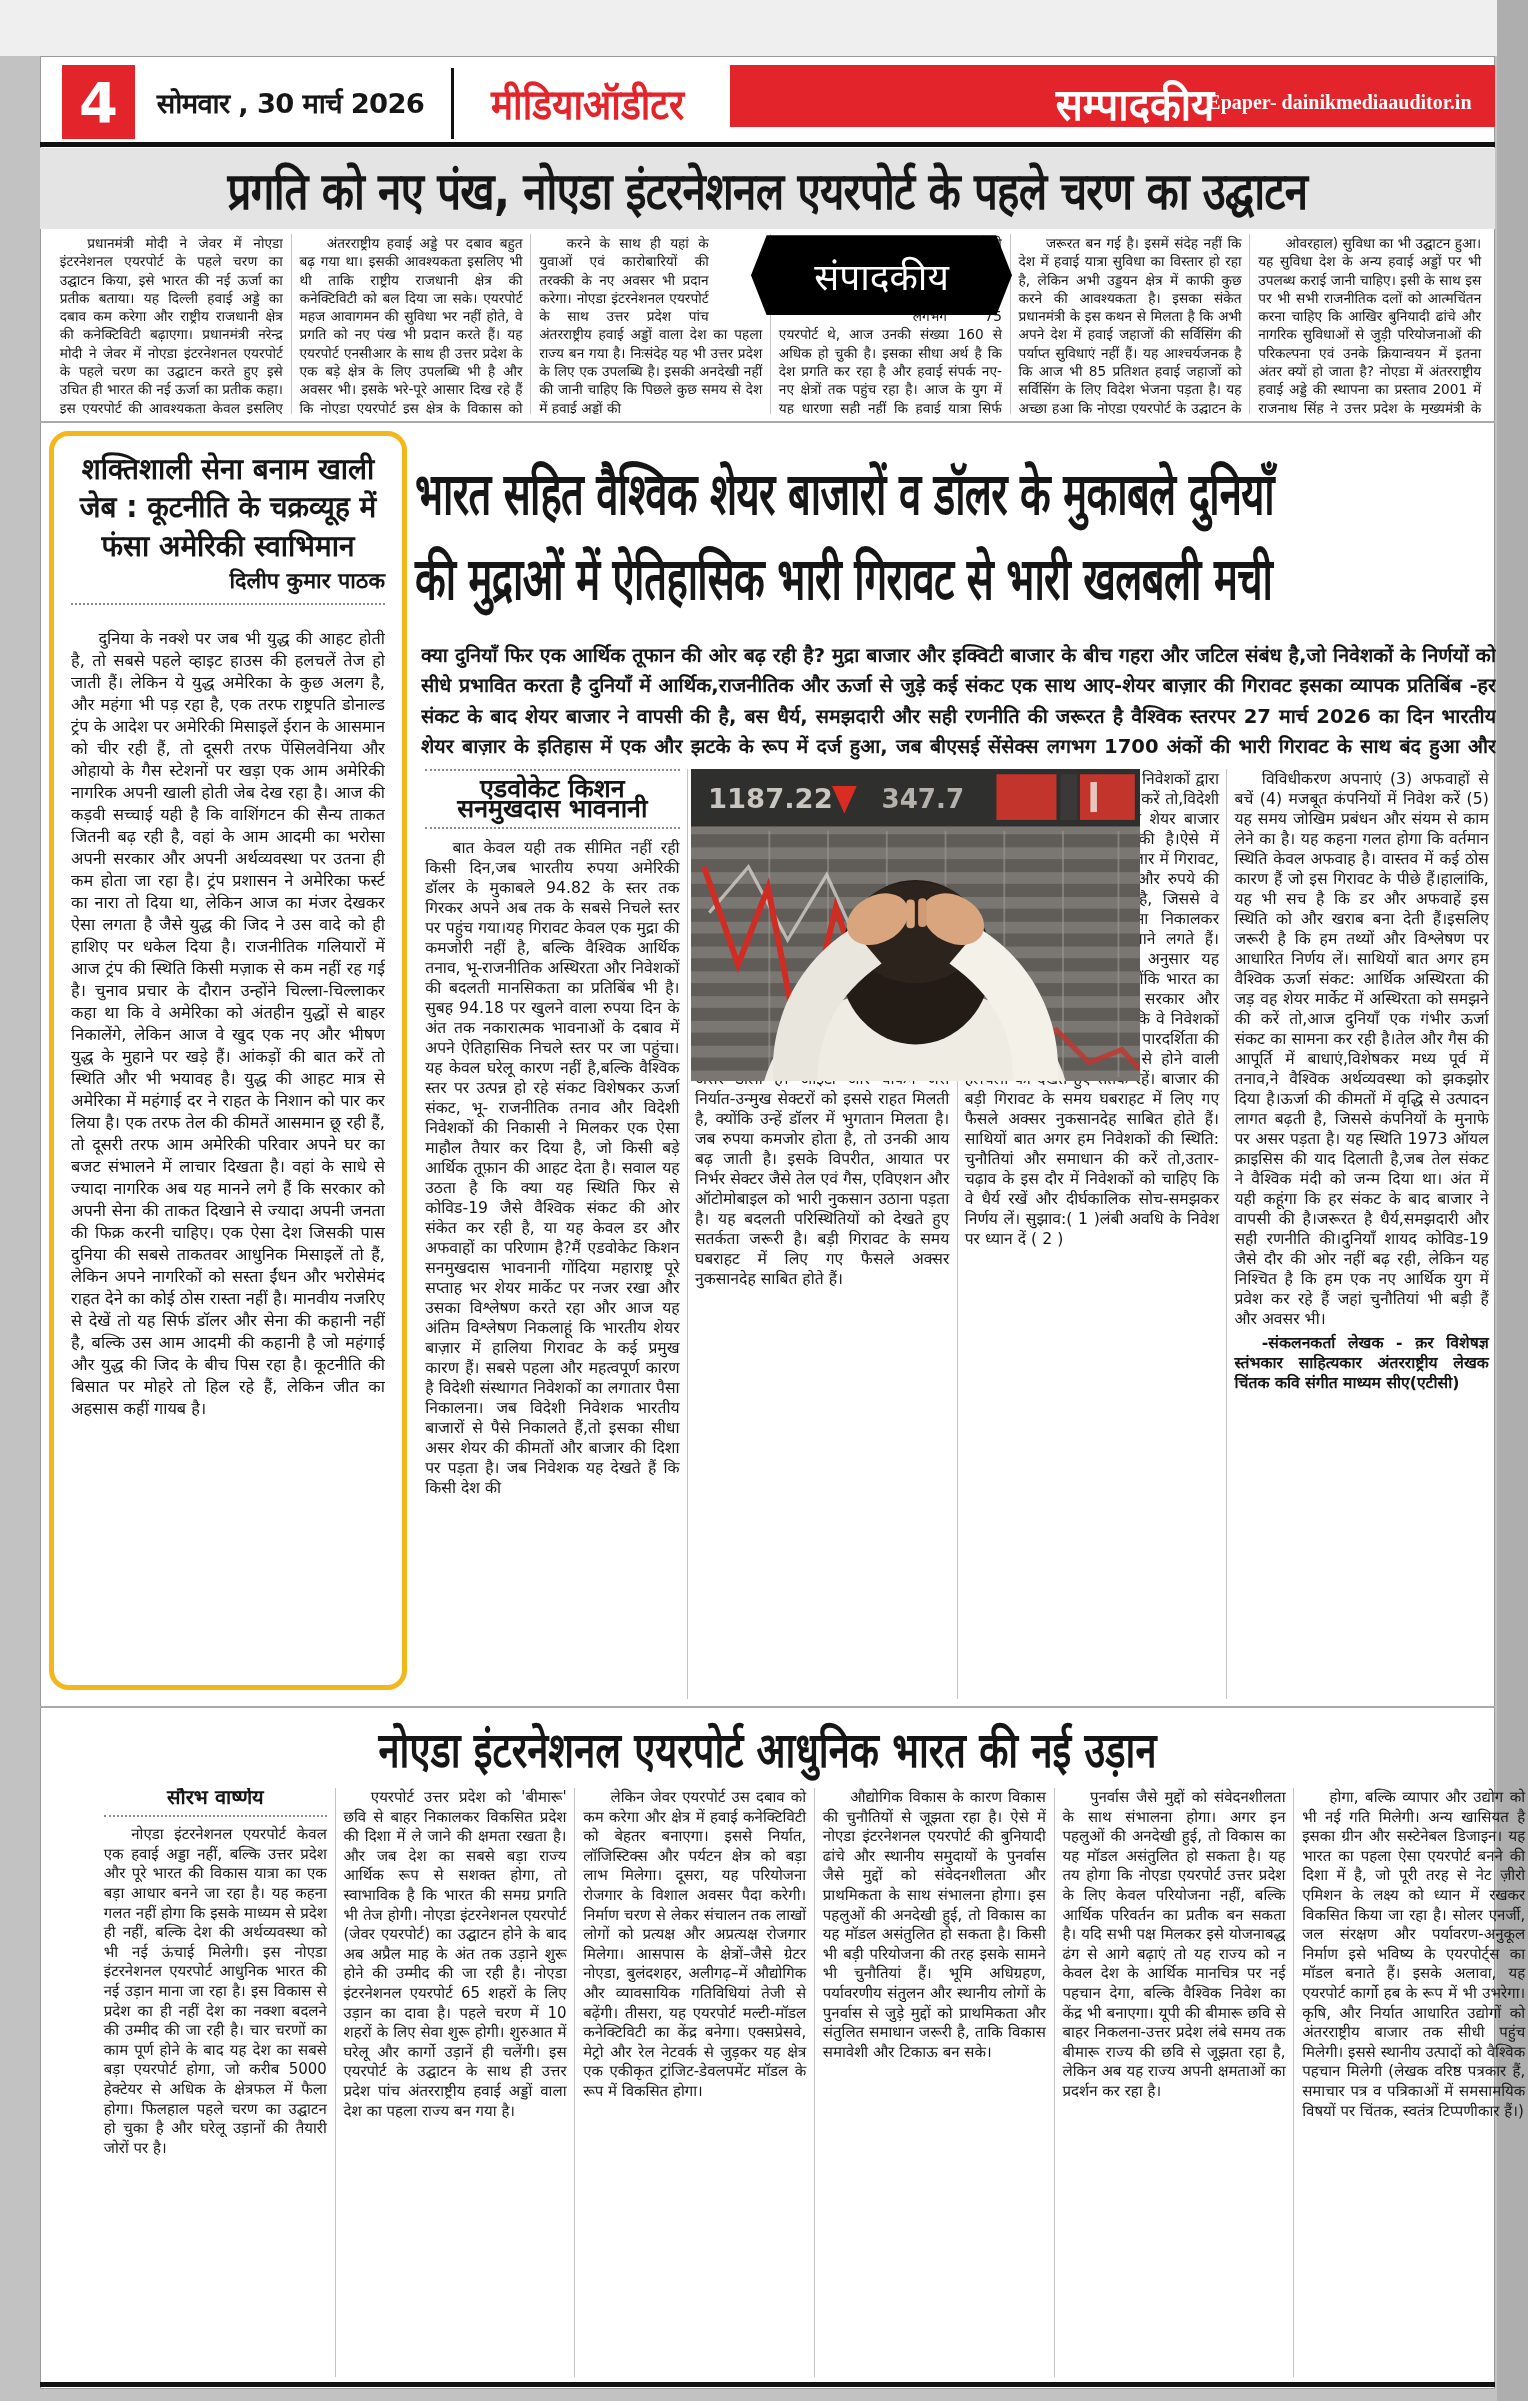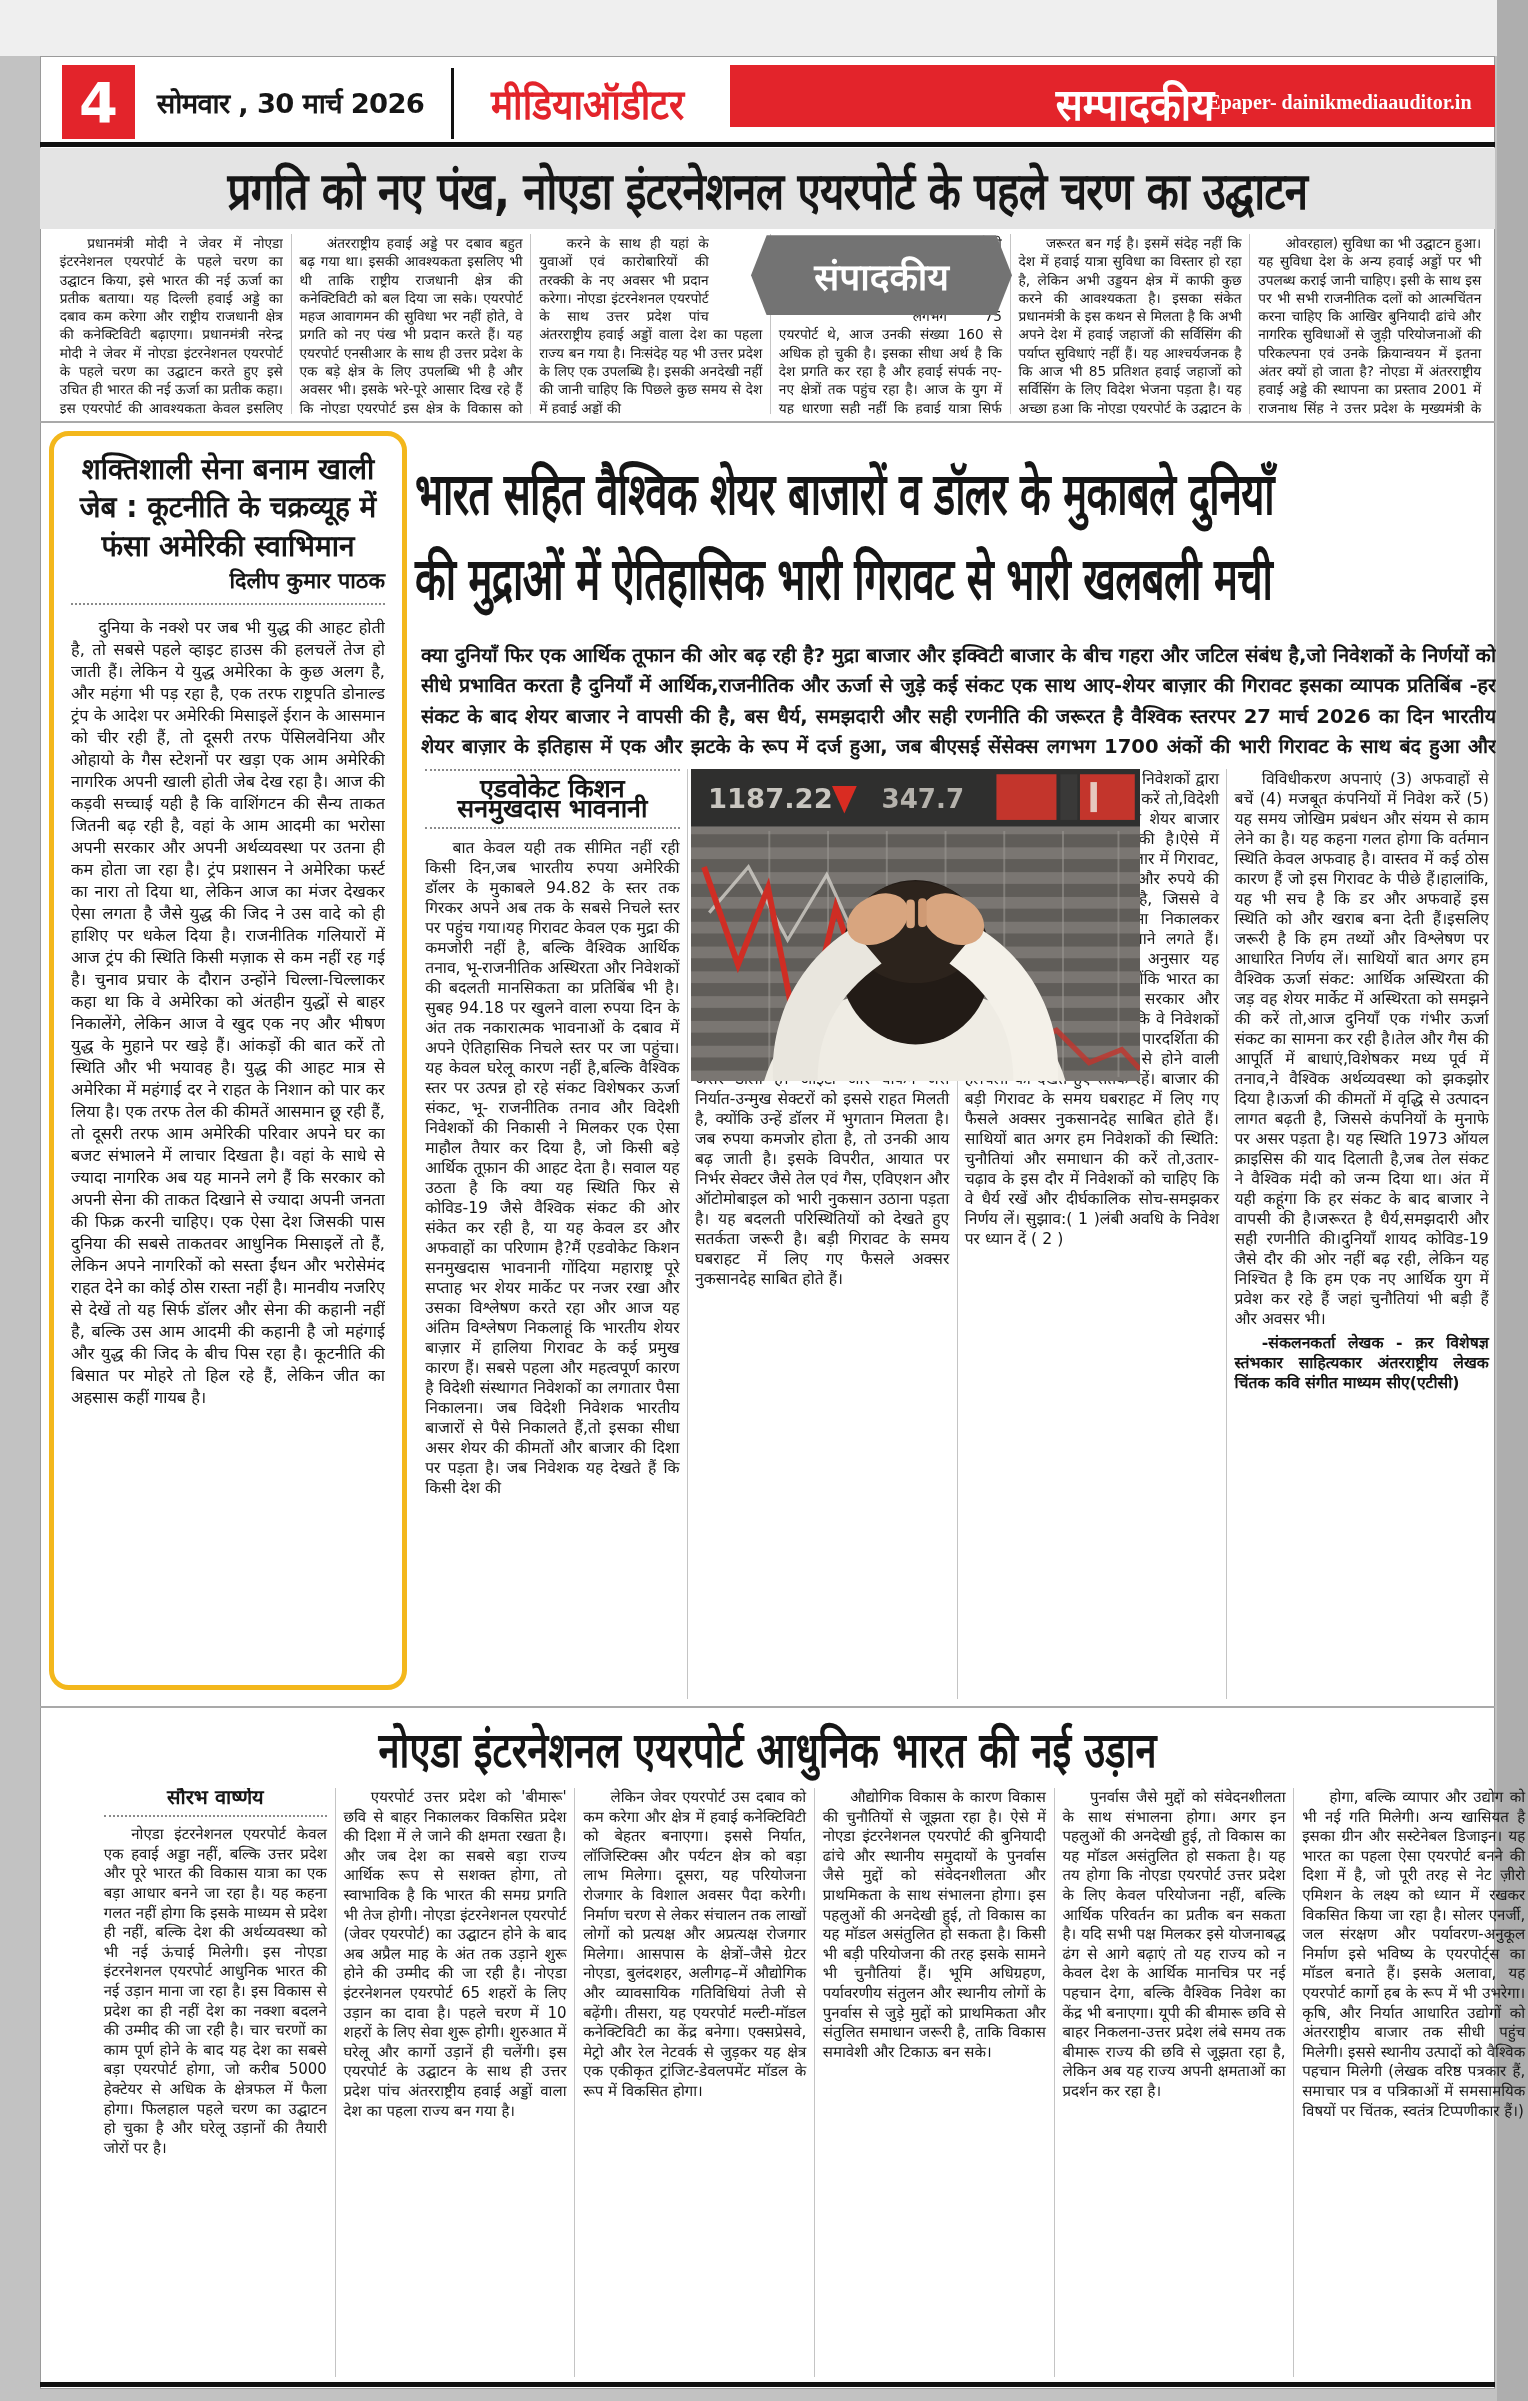--- a/index.html
+++ b/index.html
@@ -32,35 +32,35 @@
 
   
   .bodytext { text-align:justify; overflow:hidden; }
   .bodytext p { text-indent:27.4px; }
   .cols { display:flex; }
   .cols > .col + .col { border-left:0.7px solid #c4c4c4; }
 
   
   .toparticle { position:absolute; left:52px; top:234px; width:1437px; height:180px; }
   .toparticle .col { flex:1; padding:0 7.8px; font-size:13.7px; line-height:18.3px; height:180px; }
-  .badge { position:absolute; left:699px; top:1.3px; width:261px; height:80px; background:#737373; z-index:3;
+  .badge { position:absolute; left:699px; top:1.3px; width:261px; height:80px; background:#000000; z-index:3;
            clip-path:polygon(6% 0,94% 0,100% 50%,94% 100%,6% 100%,0 50%);
-           display:flex; align-items:center; justify-content:center; color:#fff; font-size:37px; font-weight:bold; }
+           display:flex; align-items:center; justify-content:center; color:#fff; font-size:37px; font-weight:normal; }
   .spacer-r { float:right; width:24%; height:84px; }
   .spacer-l { float:left; width:60%; height:84px; }
 
   .thinrule { position:absolute; left:40px; width:1455px; height:2px; background:#a9a9a9; }
 
   
   .opinionbox { position:absolute; left:49px; top:431px; width:358px; height:1259px; background:#fff;
                 border:5.9px solid #f3b71c; border-radius:19.6px; padding:17px 17px 6.5px 17px; overflow:hidden; }
   .opiniontitle { font-size:28px; font-weight:bold; text-align:center; line-height:1.32; transform:scaleY(1.05); }
   .opinionauthor { font-size:21.6px; font-weight:bold; text-align:right; margin-top:1px; padding-bottom:9.1px;
                    border-bottom:2px dotted #8a8a8a; }
-  .opinionbody { margin-top:12px; font-size:16.3px; line-height:22px; height:1019px; }
+  .opinionbody { margin-top:23px; font-size:16.3px; line-height:22px; height:1019px; }
 
   
   .mainhead { position:absolute; left:415px; top:434px; width:1080px; height:199px; }
   .mainhead span { display:block; font-size:40px; font-weight:bold; letter-spacing:-0.7px;
                    transform:scaleY(1.45); transform-origin:center; margin-top:30px; white-space:nowrap; }
   .intro { position:absolute; left:421px; top:641px; width:1075px; height:124px; font-size:19.6px; font-weight:bold;
            line-height:1.55; text-align:justify; text-align-last:center; overflow:hidden; }
   .mainbody { position:absolute; left:418px; top:769px; width:1078px; height:930px; }
   .mainbody .col { flex:1; padding:0 7.2px; font-size:15.7px; line-height:20px; height:930px; }
   .byline { font-size:25px; font-weight:bold; text-align:center; border-top:2px dotted #8a8a8a; border-bottom:2px dotted #8a8a8a;

